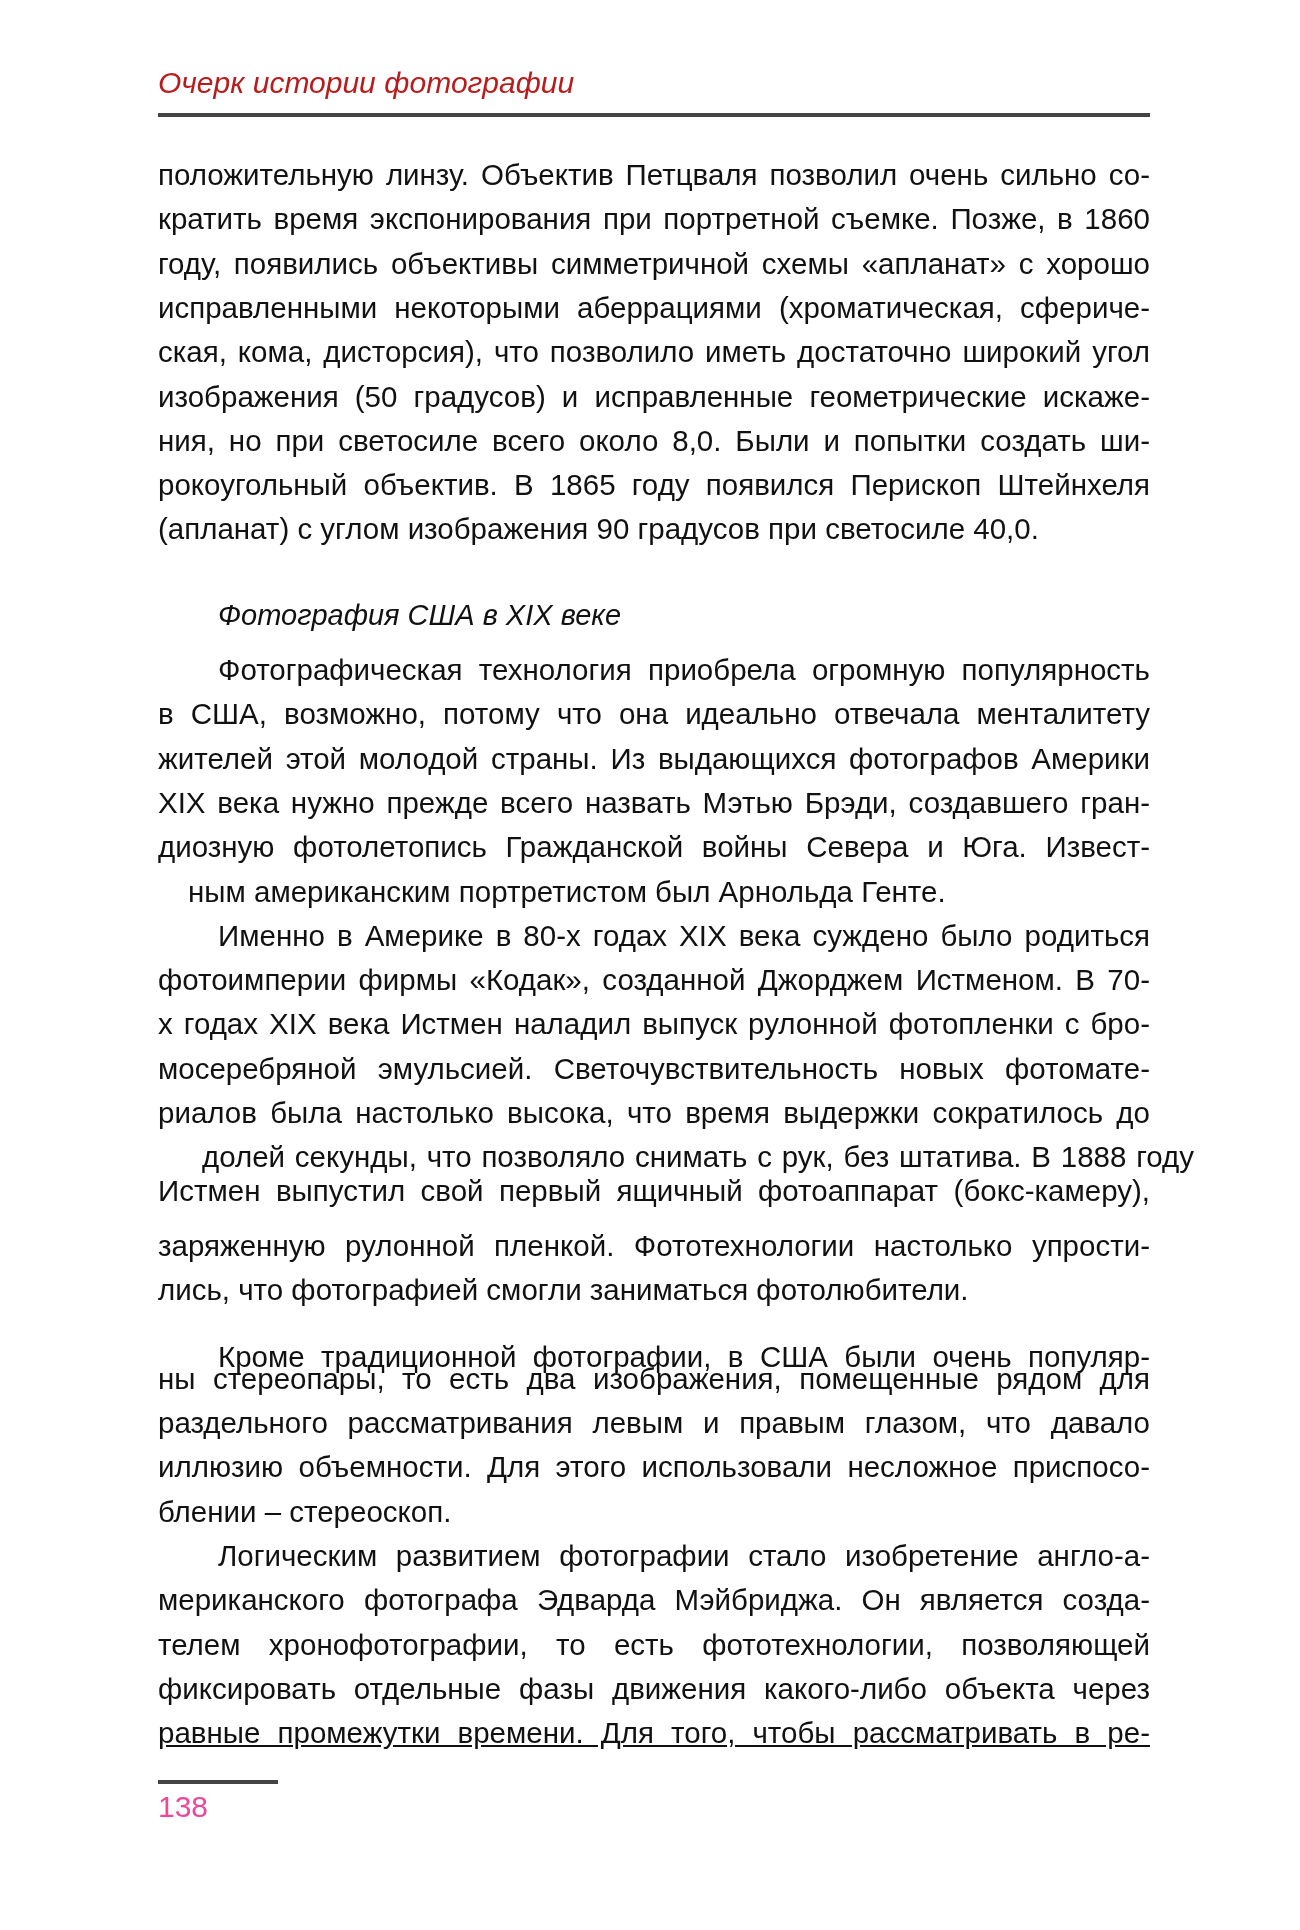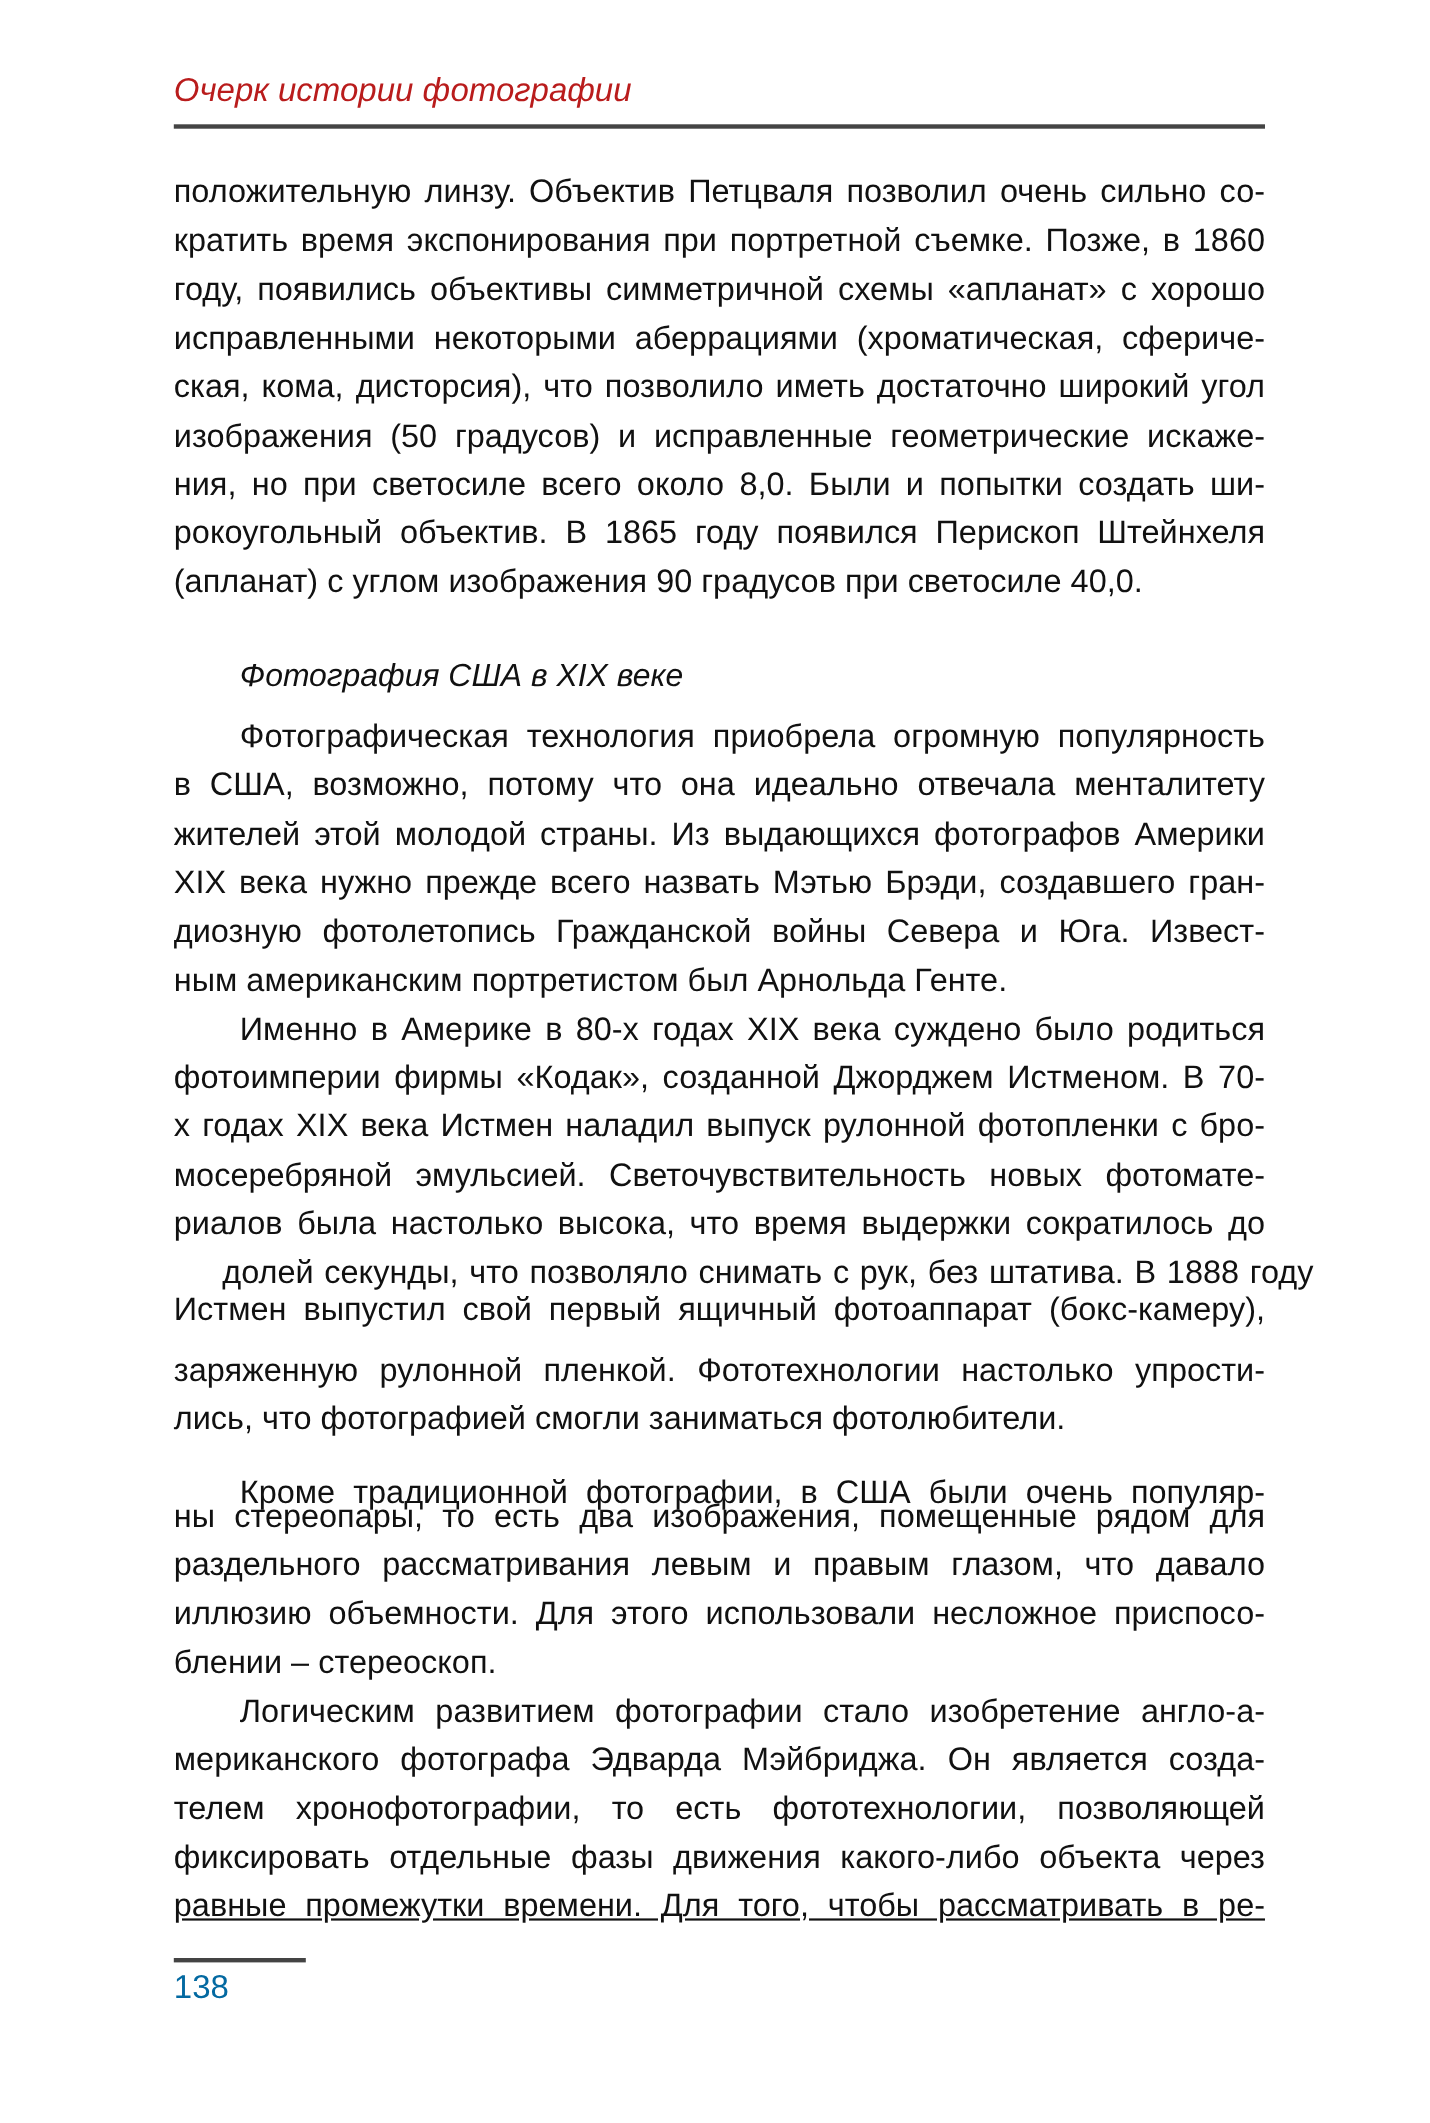--- a/index.html
+++ b/index.html
@@ -6,21 +6,21 @@
   body { width: 1300px; height: 1930px; position: relative; overflow: hidden;
          font-family: "Liberation Sans", sans-serif; color: #111; }
   .running-head { position: absolute; left: 158px; top: 66px; font-size: 30px; font-style: italic; color: #b91c1c; }
   .head-rule { position: absolute; left: 158px; top: 113px; width: 992px; height: 4px; background: #444; }
   .line { position: absolute; left: 158px; width: 992px; font-size: 29.5px; line-height: 36px; height: 36px;
           white-space: nowrap; text-align: justify; text-align-last: justify; }
   .line.last { text-align-last: left; }
   .line.indent { left: 218px; width: 932px; }
   .section-heading { position: absolute; left: 218px; font-size: 29px; font-style: italic; line-height: 36px; }
   .foot-rule { position: absolute; left: 158px; top: 1780px; width: 120px; height: 4px; background: #444; }
-  .page-number { position: absolute; left: 158px; top: 1790px; font-size: 30px; color: #0369a1; }
+  .page-number { position: absolute; left: 158px; top: 1790px; font-size: 30px; color: #ec4899; }
 </style>
 </head>
 <body>
 
 <div>
   <div class="running-head">Очерк истории фотографии</div>
   <div class="head-rule"></div>
   <div id="body-text">
       <div>
         <div class="line" style="top: 157px;">положительную линзу. Объектив Петцваля позволил очень сильно со-</div>
@@ -33,21 +33,21 @@
         <div class="line" style="top: 467.1px;">рокоугольный объектив. В 1865 году появился Перископ Штейнхеля</div>
         <div class="line last" style="top: 511.4px;">(апланат) с углом изображения 90 градусов при светосиле 40,0.</div>
       </div>
       <div class="section-heading" style="top: 597px;">Фотография США в XIX веке</div>
       <div>
         <div class="line indent" style="top: 652px;">Фотографическая технология приобрела огромную популярность</div>
         <div class="line" style="top: 696.3px;">в США, возможно, потому что она идеально отвечала менталитету</div>
         <div class="line" style="top: 740.6px;">жителей этой молодой страны. Из выдающихся фотографов Америки</div>
         <div class="line" style="top: 784.9px;">XIX века нужно прежде всего назвать Мэтью Брэди, создавшего гран-</div>
         <div class="line" style="top: 829.2px;">диозную фотолетопись Гражданской войны Севера и Юга. Извест-</div>
-        <div class="line last" style="top: 873.5px;">ным американским портретистом был Арнольда Генте.</div>
+        <div class="line last" style="top: 873.5px; margin-left: 30px;">ным американским портретистом был Арнольда Генте.</div>
       </div>
       <div>
         <div class="line indent" style="top: 917.8px;">Именно в Америке в 80-х годах XIX века суждено было родиться</div>
         <div class="line" style="top: 962.1px;">фотоимперии фирмы «Кодак», созданной Джорджем Истменом. В 70-</div>
         <div class="line" style="top: 1006.4px;">х годах XIX века Истмен наладил выпуск рулонной фотопленки с бро-</div>
         <div class="line" style="top: 1050.7px;">мосеребряной эмульсией. Светочувствительность новых фотомате-</div>
         <div class="line" style="top: 1095px;">риалов была настолько высока, что время выдержки сократилось до</div>
         <div class="line" style="top: 1139.3px; margin-left: 44px;">долей секунды, что позволяло снимать с рук, без штатива. В 1888 году</div>
         <div class="line" style="top: 1173px;">Истмен выпустил свой первый ящичный фотоаппарат (бокс-камеру),</div>
         <div class="line" style="top: 1227.9px;">заряженную рулонной пленкой. Фототехнологии настолько упрости-</div>

